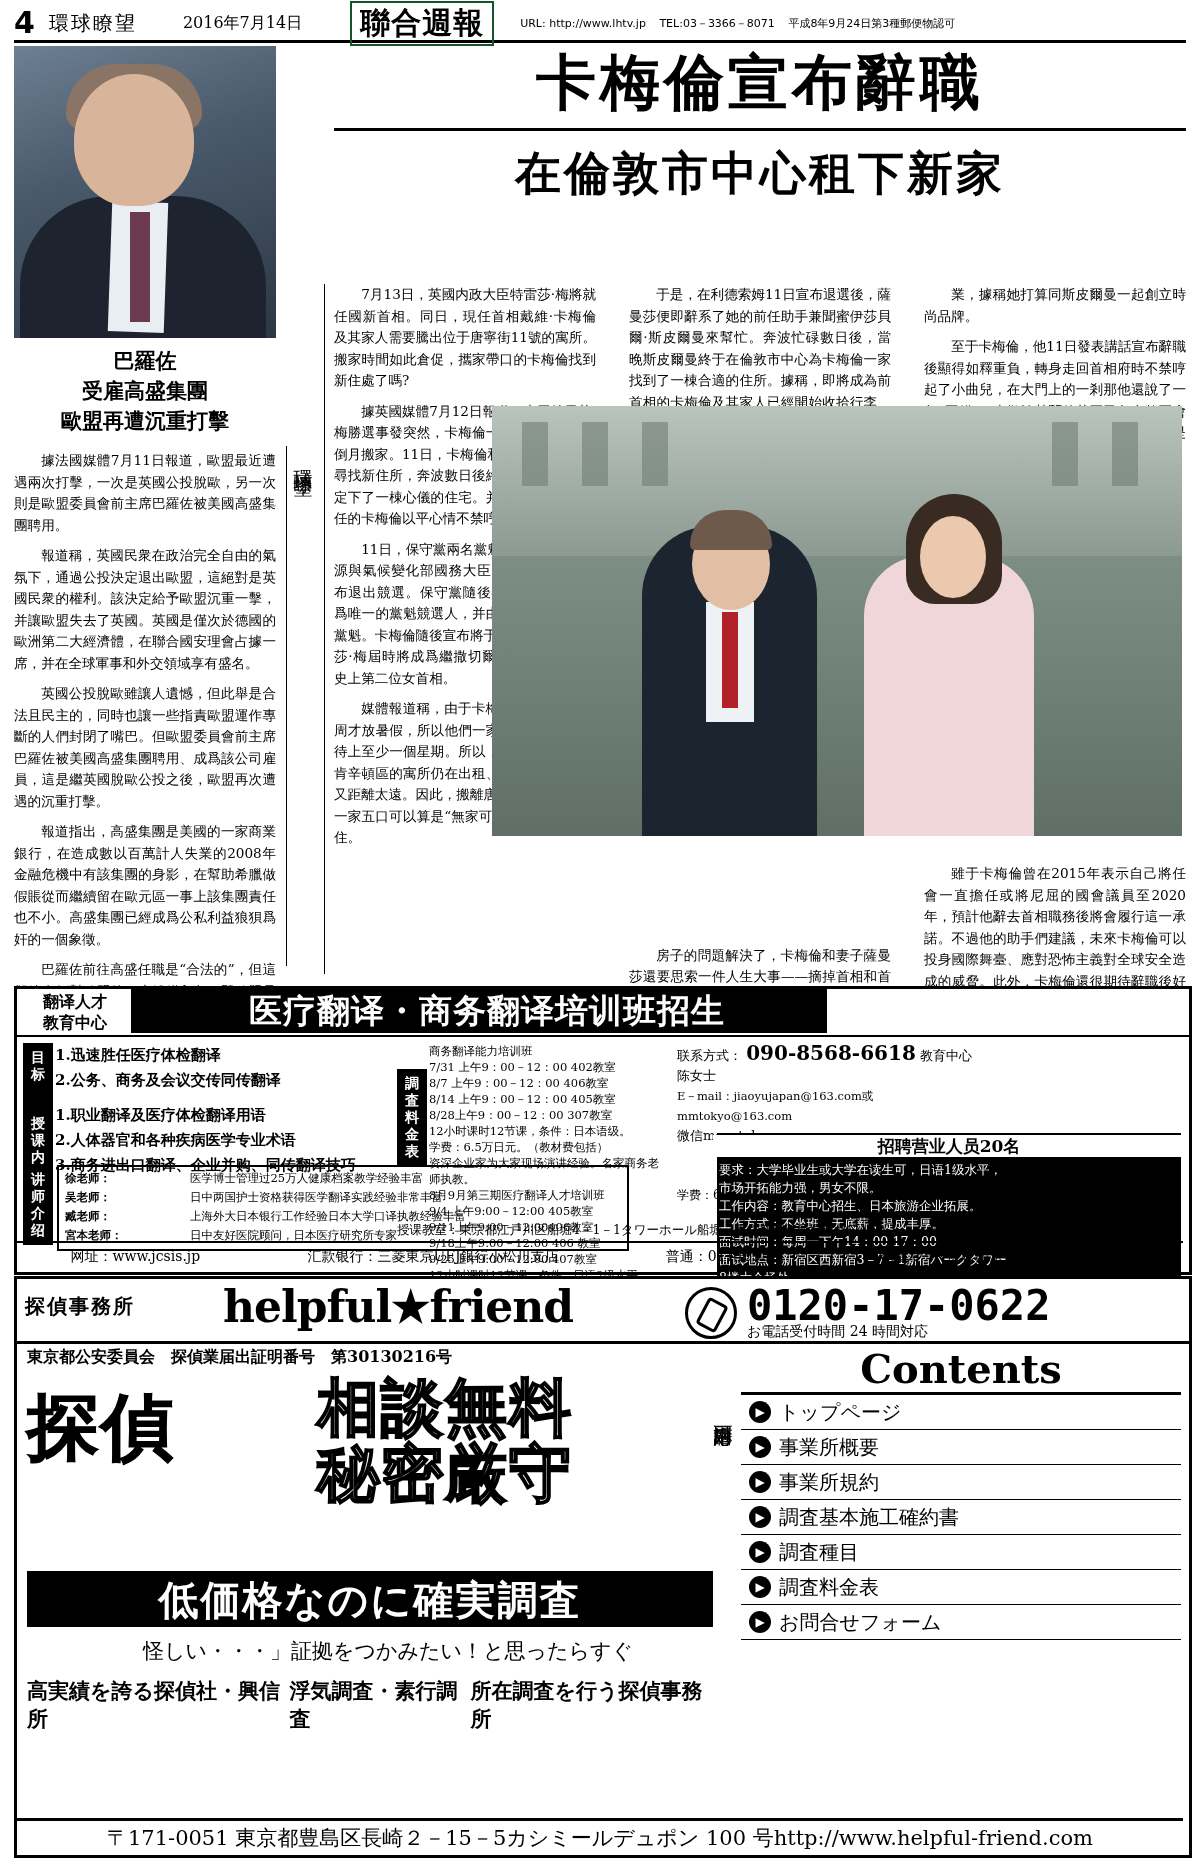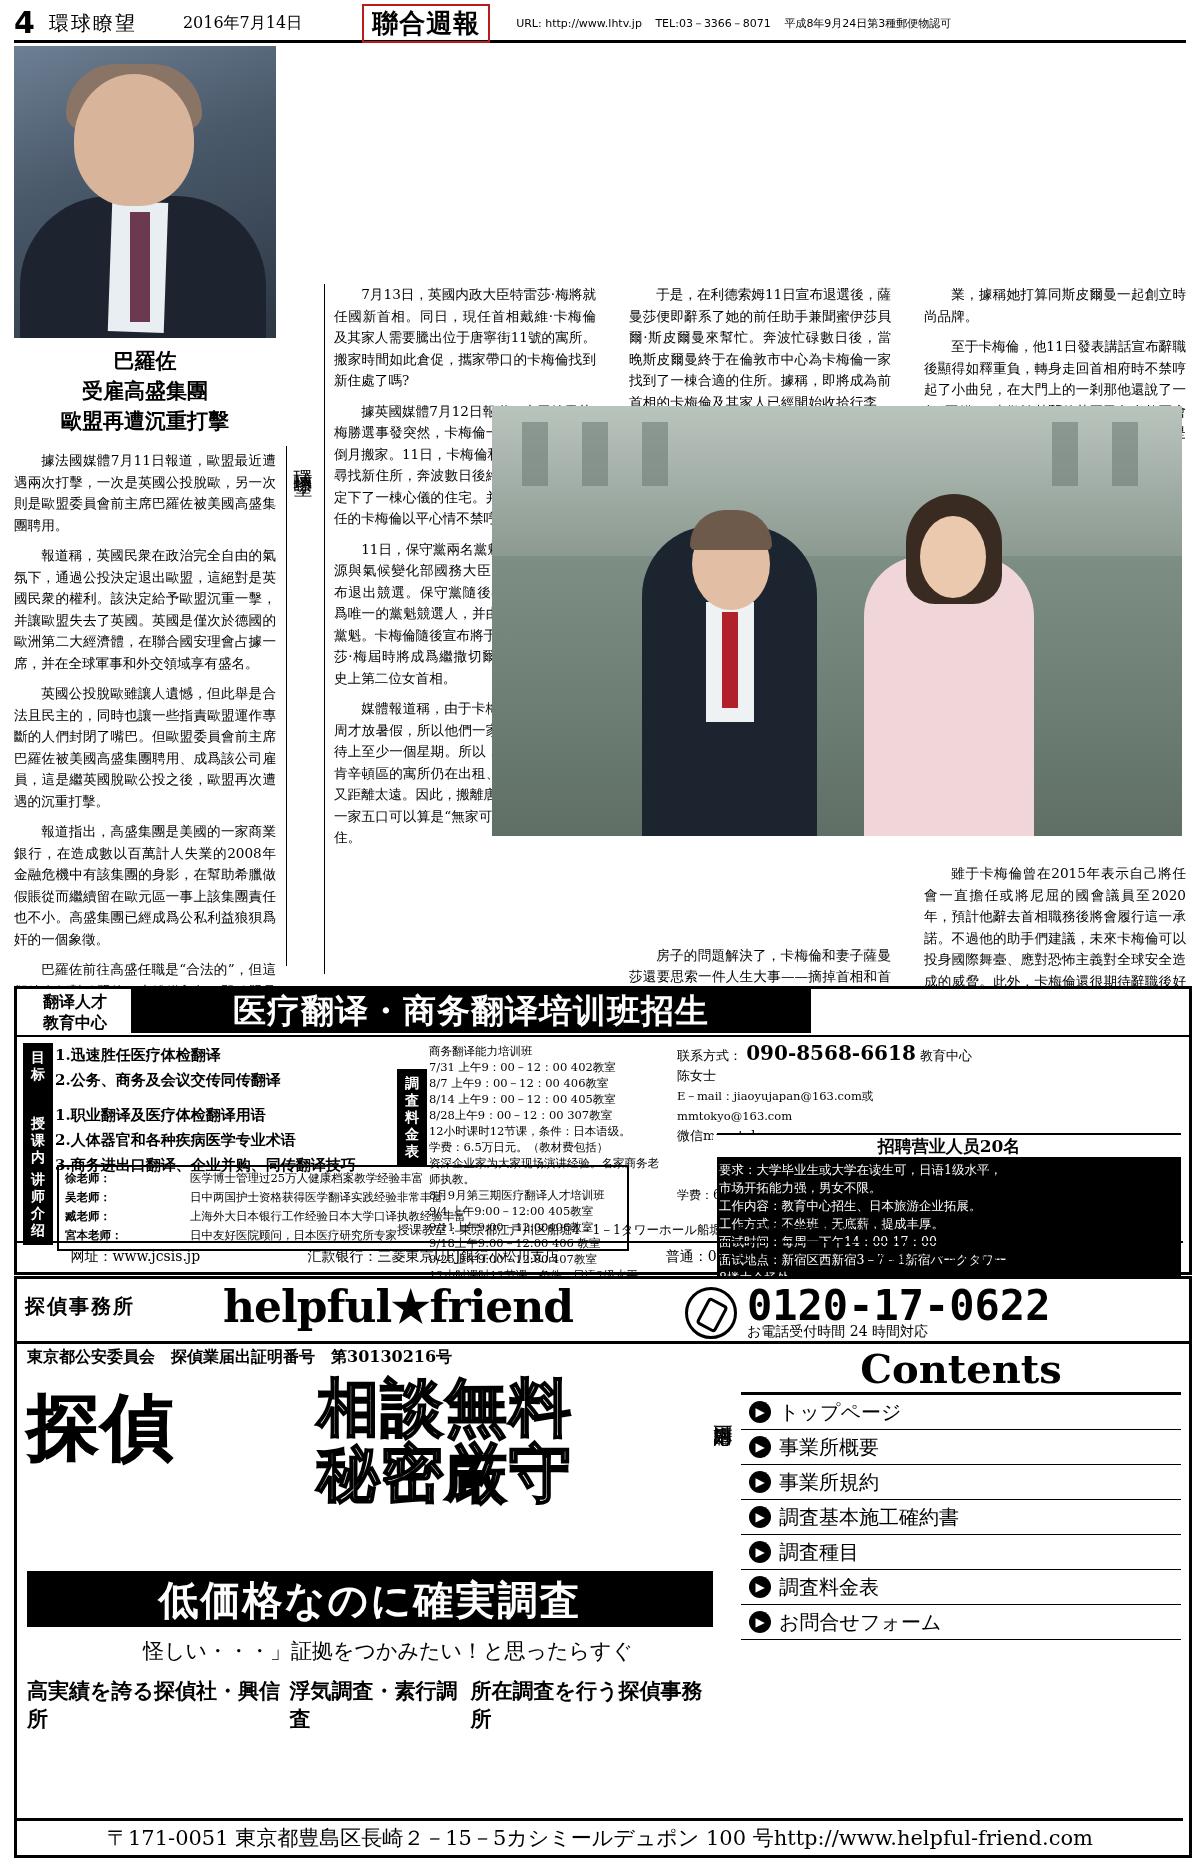--- a/index.html
+++ b/index.html
@@ -4,21 +4,21 @@
 <style>
   html,body{margin:0;padding:0;background:#fff;}
   body{width:1200px;height:1867px;font-family:"DejaVu Sans","Liberation Sans",sans-serif;color:#000;position:relative;}
   .page{width:1200px;height:1867px;position:relative;overflow:hidden;}
 
   
   .masthead{position:absolute;left:14px;top:6px;width:1172px;height:34px;display:flex;align-items:center;border-bottom:3px solid #000;}
   .page-no{font-size:30px;font-weight:bold;line-height:1;padding-right:14px;}
   .mast-section{font-size:20px;letter-spacing:2px;font-family:"DejaVu Serif","Liberation Serif",serif;}
   .mast-date{font-size:16px;margin-left:46px;font-family:"DejaVu Serif","Liberation Serif",serif;}
-  .mast-logo{font-size:26px;font-weight:bold;letter-spacing:1px;border:2px solid #b91c1c;padding:0 8px;margin-left:60px;font-family:"DejaVu Serif","Liberation Serif",serif;}
+  .mast-logo{font-size:30px;font-weight:bold;letter-spacing:1px;border:2px solid #14532d;padding:0 8px;margin-left:48px;font-family:"DejaVu Serif","Liberation Serif",serif;}
   .mast-info{font-size:11px;margin-left:26px;letter-spacing:0px;}
   .mast-info .seg{margin-right:10px;}
 
   
   .topwrap{position:absolute;left:14px;top:46px;width:1172px;height:930px;}
   .photo-main{position:absolute;left:0;top:0;width:262px;height:292px;background:linear-gradient(160deg,#6d7f93 0%,#4a5a6b 40%,#2d3744 100%);overflow:hidden;}
   .pm-face{position:absolute;left:60px;top:28px;width:120px;height:132px;border-radius:50% 50% 46% 46%;background:#d8b49a;}
   .pm-hair{position:absolute;left:52px;top:18px;width:136px;height:66px;border-radius:60px 60px 20px 20px;background:#8a7466;}
   .pm-body{position:absolute;left:6px;top:150px;width:246px;height:150px;background:#1d2430;border-radius:90px 90px 0 0;}
   .pm-shirt{position:absolute;left:96px;top:156px;width:56px;height:130px;background:#e9eef3;transform:rotate(2deg);}
@@ -55,21 +55,21 @@
   .pc-mshirt{position:absolute;left:214px;top:196px;width:48px;height:120px;background:#eef2f5;}
   .pc-tie{position:absolute;left:230px;top:206px;width:16px;height:96px;background:#b2202a;}
   .pc-woman{position:absolute;left:372px;top:150px;width:170px;height:280px;background:#f0d6d8;border-radius:60px 60px 0 0;}
   .pc-whair{position:absolute;left:414px;top:88px;width:96px;height:110px;border-radius:50px 50px 30px 30px;background:#3a2b22;}
   .pc-wface2{position:absolute;left:428px;top:110px;width:66px;height:82px;border-radius:50%;background:#ebc9ae;}
 
   
   .ad1{position:absolute;left:14px;top:986px;width:1172px;height:283px;border:3px solid #000;background:#fff;}
   .ad1-top{position:relative;height:46px;border-bottom:2px solid #000;}
   .ad1-tag{position:absolute;left:6px;top:2px;width:104px;font-size:16px;font-weight:bold;line-height:21px;text-align:center;font-family:"DejaVu Serif","Liberation Serif",serif;}
-  .ad1-title{position:absolute;left:114px;top:-2px;width:680px;height:46px;background:#000;color:#fff;font-size:33px;font-weight:bold;line-height:48px;text-align:center;letter-spacing:1px;font-family:"DejaVu Serif","Liberation Serif",serif;}
+  .ad1-title{position:absolute;left:114px;top:-2px;width:680px;height:46px;background:#000;color:#fff;font-size:33px;font-weight:bold;line-height:48px;text-align:center;letter-spacing:1px;font-family:"DejaVu Serif","Liberation Serif",serif;padding-left:16px;}
   .ad1-note{position:absolute;left:806px;top:2px;width:360px;font-size:13px;line-height:21px;font-family:"DejaVu Serif","Liberation Serif",serif;}
   .ad1-body{position:relative;height:232px;}
   .blk{position:absolute;}
   .vtab{width:26px;background:#000;color:#fff;font-size:14px;font-weight:bold;text-align:center;line-height:17px;padding:6px 2px;font-family:"DejaVu Serif","Liberation Serif",serif;}
   .goal{left:6px;top:6px;width:398px;}
   .goal .row{font-size:15px;line-height:25px;font-weight:bold;font-family:"DejaVu Serif","Liberation Serif",serif;}
   .lines{margin-left:32px;}
   .course{left:412px;top:6px;width:240px;font-size:11.5px;line-height:16px;font-family:"DejaVu Serif","Liberation Serif",serif;}
   .contact{left:660px;top:6px;width:300px;font-size:13px;line-height:20px;font-family:"DejaVu Serif","Liberation Serif",serif;}
   .recruit{left:700px;top:96px;width:460px;border:2px solid #000;background:#000;color:#fff;font-size:12.5px;line-height:18px;padding:4px 0;font-family:"DejaVu Serif","Liberation Serif",serif;}
@@ -144,20 +144,25 @@
       <p>英國公投脫歐雖讓人遺憾，但此舉是合法且民主的，同時也讓一些指責歐盟運作專斷的人們封閉了嘴巴。但歐盟委員會前主席巴羅佐被美國高盛集團聘用、成爲該公司雇員，這是繼英國脫歐公投之後，歐盟再次遭遇的沉重打擊。</p>
       <p>報道指出，高盛集團是美國的一家商業銀行，在造成數以百萬計人失業的2008年金融危機中有該集團的身影，在幫助希臘做假賬從而繼續留在歐元區一事上該集團責任也不小。高盛集團已經成爲公私利益狼狽爲奸的一個象徵。</p>
       <p>巴羅佐前往高盛任職是“合法的”，但這卻給人們對歐盟的一大糟糕印象，即歐盟是政治權力和私有金融狼狽爲奸的一個機構。媒體認爲，歐盟委員會應譴責此事，并制定相應規則，以禁止未來再出現類似事件。</p>
     </div>
 
     <div class="vrule" style="left:272px;top:400px;height:520px;"></div>
     <div class="vrule" style="left:310px;top:238px;height:690px;"></div>
 
     <div class="side-vert">環球瞭望</div>
 
+    <div class="headzone">
+      <div class="headline1">卡梅倫宣布辭職</div>
+      <hr class="hr-thick">
+      <div class="headline2">在倫敦市中心租下新家</div>
+    </div>
 
     <div class="cols3">
       <div class="col c1">
         <p>7月13日，英國内政大臣特雷莎·梅將就任國新首相。同日，現任首相戴維·卡梅倫及其家人需要騰出位于唐寧街11號的寓所。搬家時間如此倉促，攜家帶口的卡梅倫找到新住處了嗎?</p>
         <p>據英國媒體7月12日報道，由于特雷莎·梅勝選事發突然，卡梅倫一家不得不提前間倒月搬家。11日，卡梅倫和妻子薩曼芬四處尋找新住所，奔波數日後終于在倫敦市中心定下了一棟心儀的住宅。并且，被迫提前卸任的卡梅倫以平心情不禁哼起小曲兒。</p>
         <p>11日，保守黨兩名黨魁競選人之一、能源與氣候變化部國務大臣安德烈·雷德姆宣布退出競選。保守黨隨後確認特雷莎·梅成爲唯一的黨魁競選人，并由此當選保守黨新黨魁。卡梅倫隨後宣布將于13日辭職，特雷莎·梅屆時將成爲繼撒切爾夫人之後英國歷史上第二位女首相。</p>
         <p>媒體報道稱，由于卡梅倫的三個孩子下周才放暑假，所以他們一家人還需要在倫敦待上至少一個星期。所以，卡梅倫在倫敦北肯辛頓區的寓所仍在出租、在牛津郡的農場又距離太遠。因此，搬離唐寧街11號後他們一家五口可以算是“無家可歸”，必須租房暫住。</p>
       </div>
       <div class="col c2">
         <p>于是，在利德索姆11日宣布退選後，薩曼莎便即辭系了她的前任助手兼聞蜜伊莎貝爾·斯皮爾曼來幫忙。奔波忙碌數日後，當晚斯皮爾曼終于在倫敦市中心為卡梅倫一家找到了一棟合適的住所。據稱，即將成為前首相的卡梅倫及其家人已經開始收拾行李、準備搬離位于唐寧街11號的兩層公寓了。</p>

